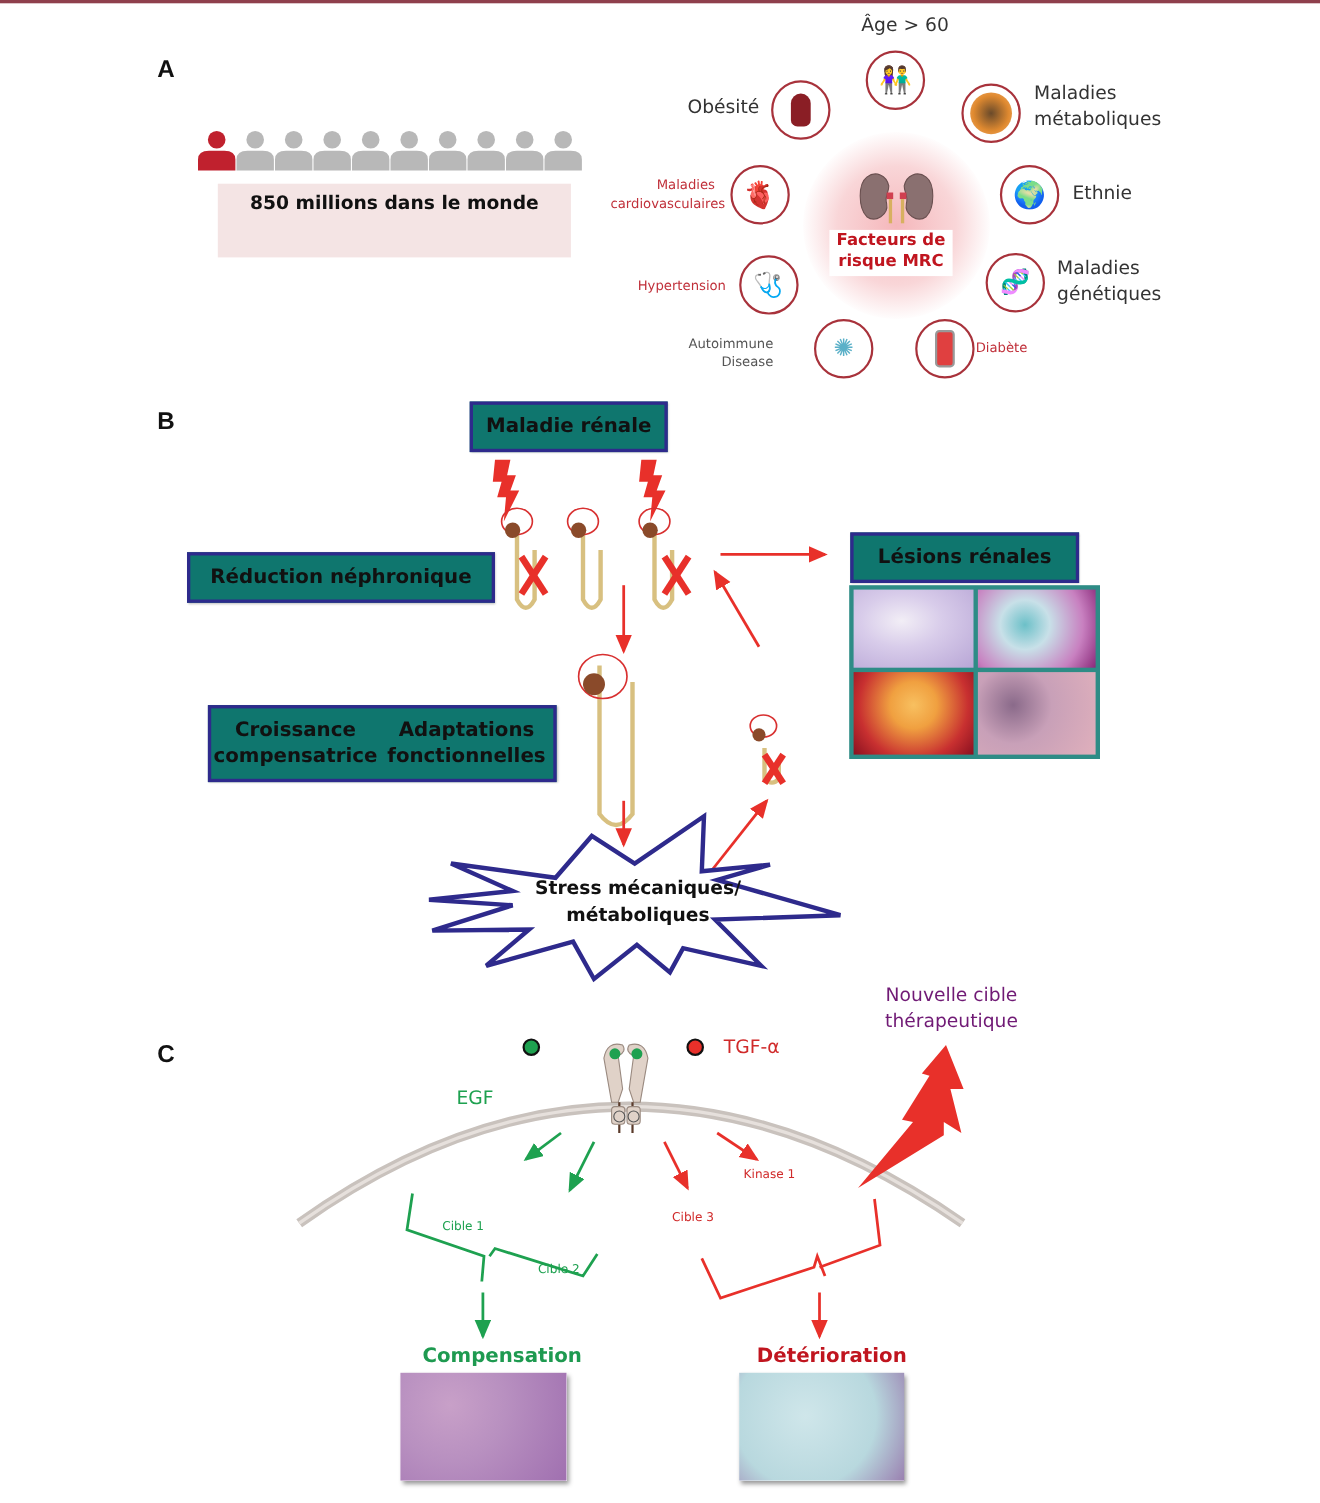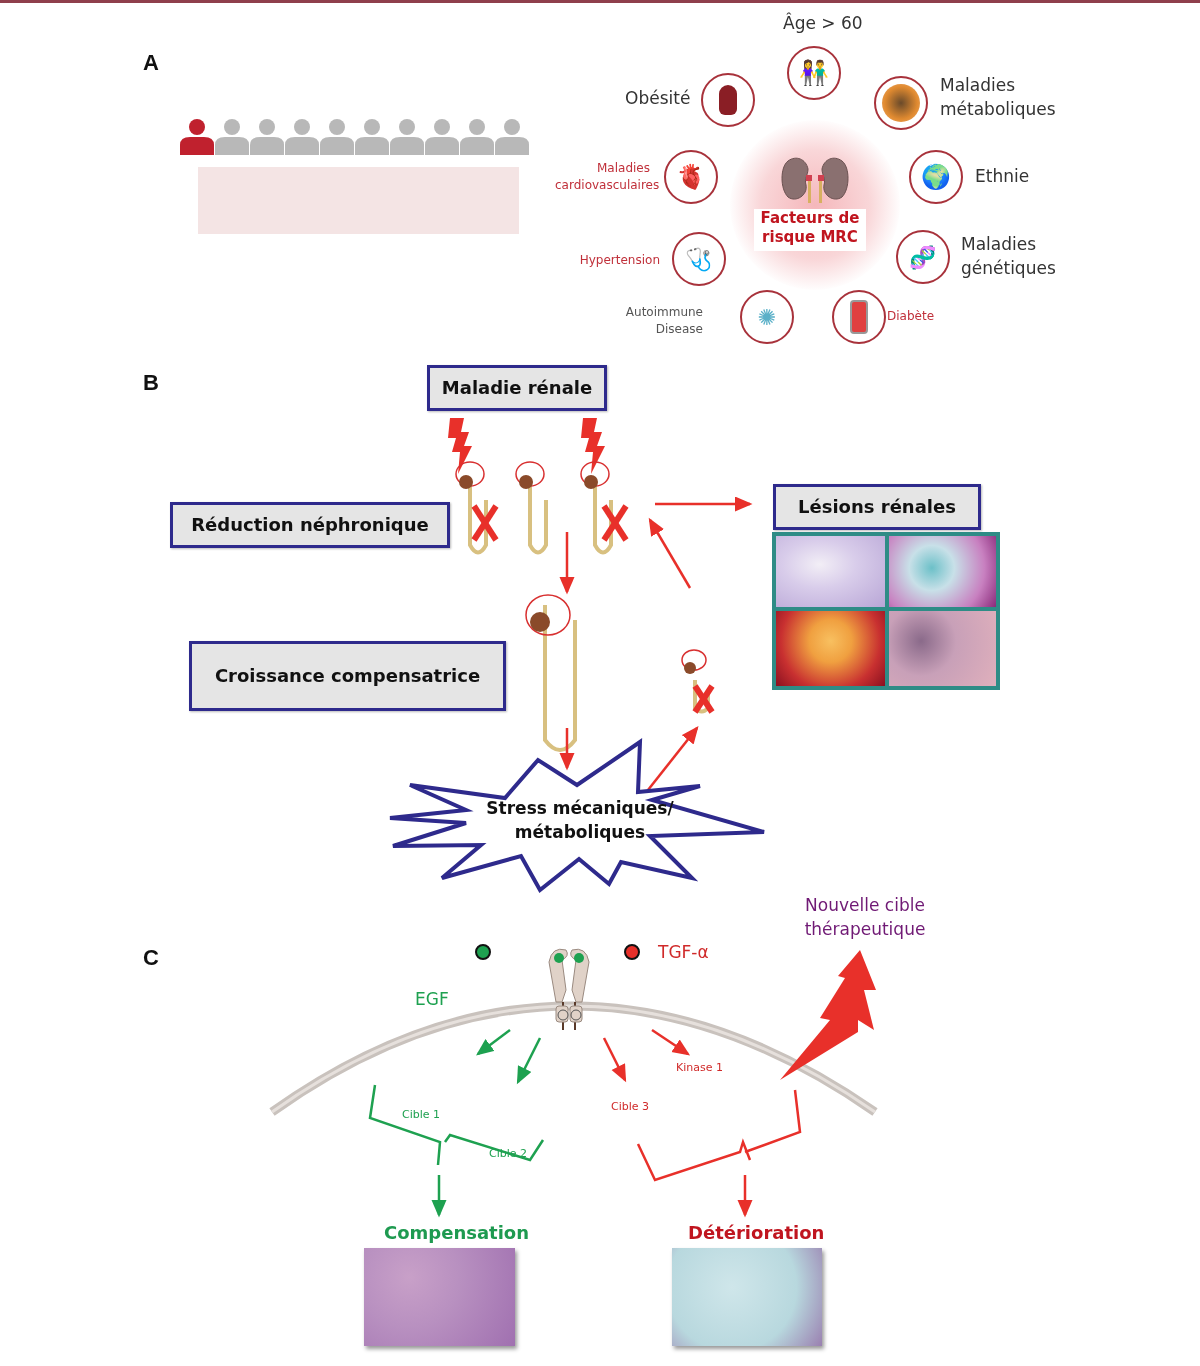--- a/index.html
+++ b/index.html
@@ -2,21 +2,21 @@
 <html><head>
 <meta charset="utf-8">
 <style>
   html,body{margin:0;padding:0;background:#fff;}
   body{width:1200px;height:1366px;position:relative;overflow:hidden;font-family:"DejaVu Sans",sans-serif;}
   .topbar{position:absolute;left:0;top:0;width:1200px;height:3px;background:#8f3f4c;}
   .abs{position:absolute;}
   .panel-letter{font-family:"Liberation Sans",sans-serif;font-weight:bold;font-size:22px;color:#111;}
   .bold{font-family:"DejaVu Sans",sans-serif;font-weight:bold;}
   .thin{font-family:"DejaVu Sans",sans-serif;}
-  .boxB{position:absolute;border:3px solid #2e2a8c;background:#e5e5e5;display:flex;align-items:center;justify-content:center;text-align:center;font-weight:bold;font-size:18px;color:#111;line-height:24px;box-shadow:1px 1px 2px #bbb;}
+  .boxB{position:absolute;border:3px solid #2e2a8c;background:#0f766e;display:flex;align-items:center;justify-content:center;text-align:center;font-weight:bold;font-size:18px;color:#111;line-height:24px;box-shadow:1px 1px 2px #bbb;}
   .risk-circle{position:absolute;width:50px;height:50px;border:2px solid #a8323b;border-radius:50%;background:#fff;display:flex;align-items:center;justify-content:center;font-size:24px;color:#8a1e25;}
   .risk-label{position:absolute;font-size:17px;color:#333;line-height:24px;}
   .risk-label.red{color:#c0303a;font-size:12px;line-height:17px;}
   .risk-label.gray{color:#555;font-size:12px;line-height:17px;}
   .stat-box{position:absolute;left:198px;top:167px;width:321px;height:67px;background:#f4e4e4;text-align:center;font-weight:bold;font-size:17px;color:#111;line-height:29px;padding-top:4px;box-sizing:border-box;}
   .histo{position:absolute;overflow:hidden;}
   .histo-grid{position:absolute;left:772px;top:532px;width:228px;height:158px;background:#2e8c86;}
   .pathway{position:absolute;font-size:11px;}
   .green{color:#1ea150;margin-top:47px;}
   .red{color:#d02a2a;}
@@ -68,20 +68,21 @@
         <path d="M282 38 L282 28 Q282 20 292 20 L306 20 Q316 20 316 28 L316 38 Z" fill="#b8b8b8"></path>
       </g>
       <g>
         <circle cx="334" cy="10" r="8" fill="#b8b8b8"></circle>
         <path d="M317 38 L317 28 Q317 20 327 20 L341 20 Q351 20 351 28 L351 38 Z" fill="#b8b8b8"></path>
       </g>
     </g>
 </svg>
 
 <div class="stat-box">
+  <div>850 millions dans le monde</div>
 </div>
 
 <div class="abs" style="left:730px;top:120px;width:170px;height:170px;border-radius:50%;background:radial-gradient(circle,#f5b7bb 0%,#f9d6d8 45%,rgba(255,255,255,0) 72%);"></div>
 <svg class="abs" style="left:780px;top:155px;" width="70" height="50" viewBox="0 0 70 50">
   <path d="M8 6 C0 12 0 34 8 42 C16 48 28 40 26 30 C24 24 28 20 28 14 C26 4 16 0 8 6Z" fill="#8a7070" stroke="#6a5050"></path>
   <path d="M62 6 C70 12 70 34 62 42 C54 48 42 40 44 30 C46 24 42 20 42 14 C44 4 54 0 62 6Z" fill="#8a7070" stroke="#6a5050"></path>
   <rect x="26" y="20" width="6" height="6" fill="#d04050"></rect>
     <rect x="38" y="20" width="6" height="6" fill="#d04050"></rect>
   <rect x="28" y="26" width="3" height="22" fill="#d8b060"></rect>
     <rect x="39" y="26" width="3" height="22" fill="#d8b060"></rect>
@@ -200,20 +201,21 @@
   </g>
 
   <polygon fill="#fff" stroke="#2e2a8c" stroke-width="4" points="410,785 505,798 538,760 577,785 640,742 638,792 700,786 652,800 764,832 650,836 692,878 621,862 609,884 579,859 540,890 521,856 442,878 481,845 393,846 466,823 390,818 466,810"></polygon>
 </svg>
 
 <div class="boxB" style="left:427px;top:365px;width:174px;height:40px;">Maladie rénale</div>
 <div class="boxB" style="left:170px;top:502px;width:274px;height:40px;">Réduction néphronique</div>
 <div class="boxB" style="left:773px;top:484px;width:202px;height:40px;">Lésions rénales</div>
 <div class="boxB" style="left:189px;top:641px;width:311px;height:64px;flex-direction:row;">
   <div>Croissance compensatrice</div>
+  <div>Adaptations fonctionnelles</div>
 </div>
 <div class="abs bold" style="left:480px;top:796px;width:200px;text-align:center;font-size:17px;line-height:24px;color:#111;">
   <div>Stress mécaniques/</div>
   <div>métaboliques</div>
 </div>
 
 <div class="histo-grid">
   <div class="histo" style="left:4px;top:4px;width:109px;height:71px;background:radial-gradient(ellipse at 40% 40%,#f2eef6 0%,#d8ccea 40%,#b8a6d6 100%);"></div>
   <div class="histo" style="left:117px;top:4px;width:107px;height:71px;background:radial-gradient(circle at 40% 45%,#6cc0c8 0%,#c8e0e8 30%,#c880c0 70%,#8a2a7a 100%);"></div>
   <div class="histo" style="left:4px;top:79px;width:109px;height:75px;background:radial-gradient(circle at 50% 40%,#f8c060 0%,#f0a040 30%,#c83030 70%,#8a1020 100%);"></div>

